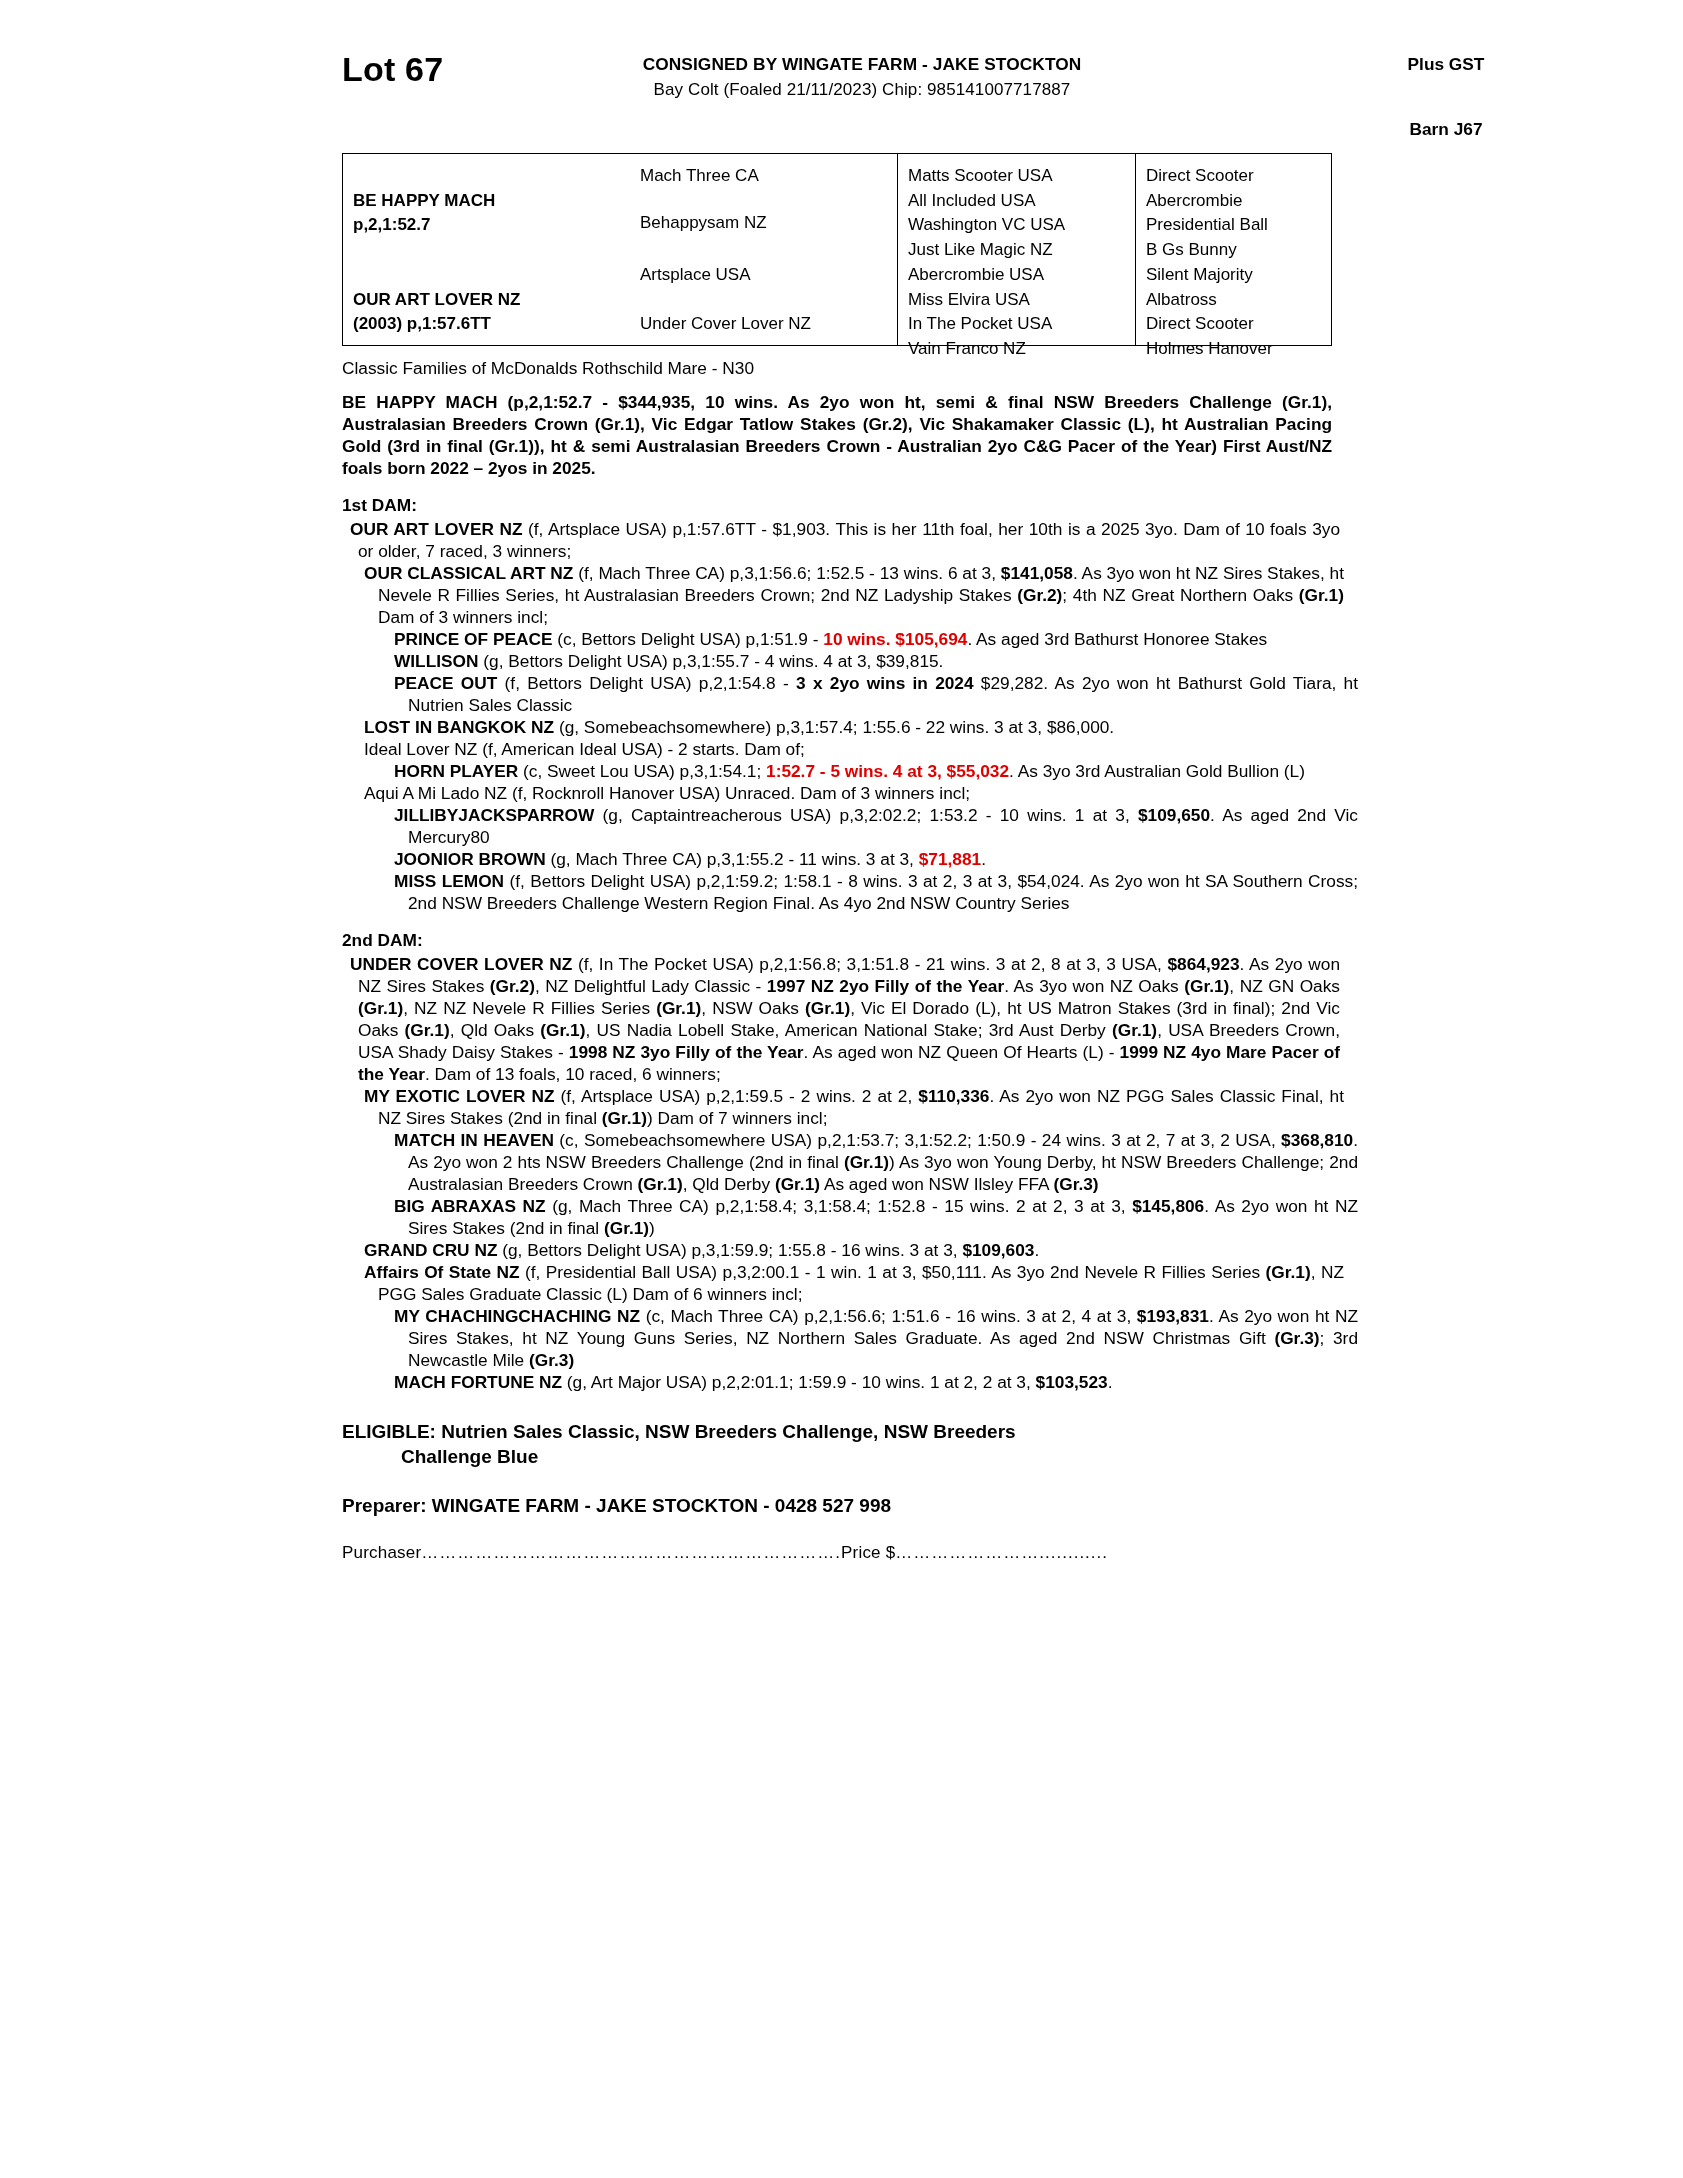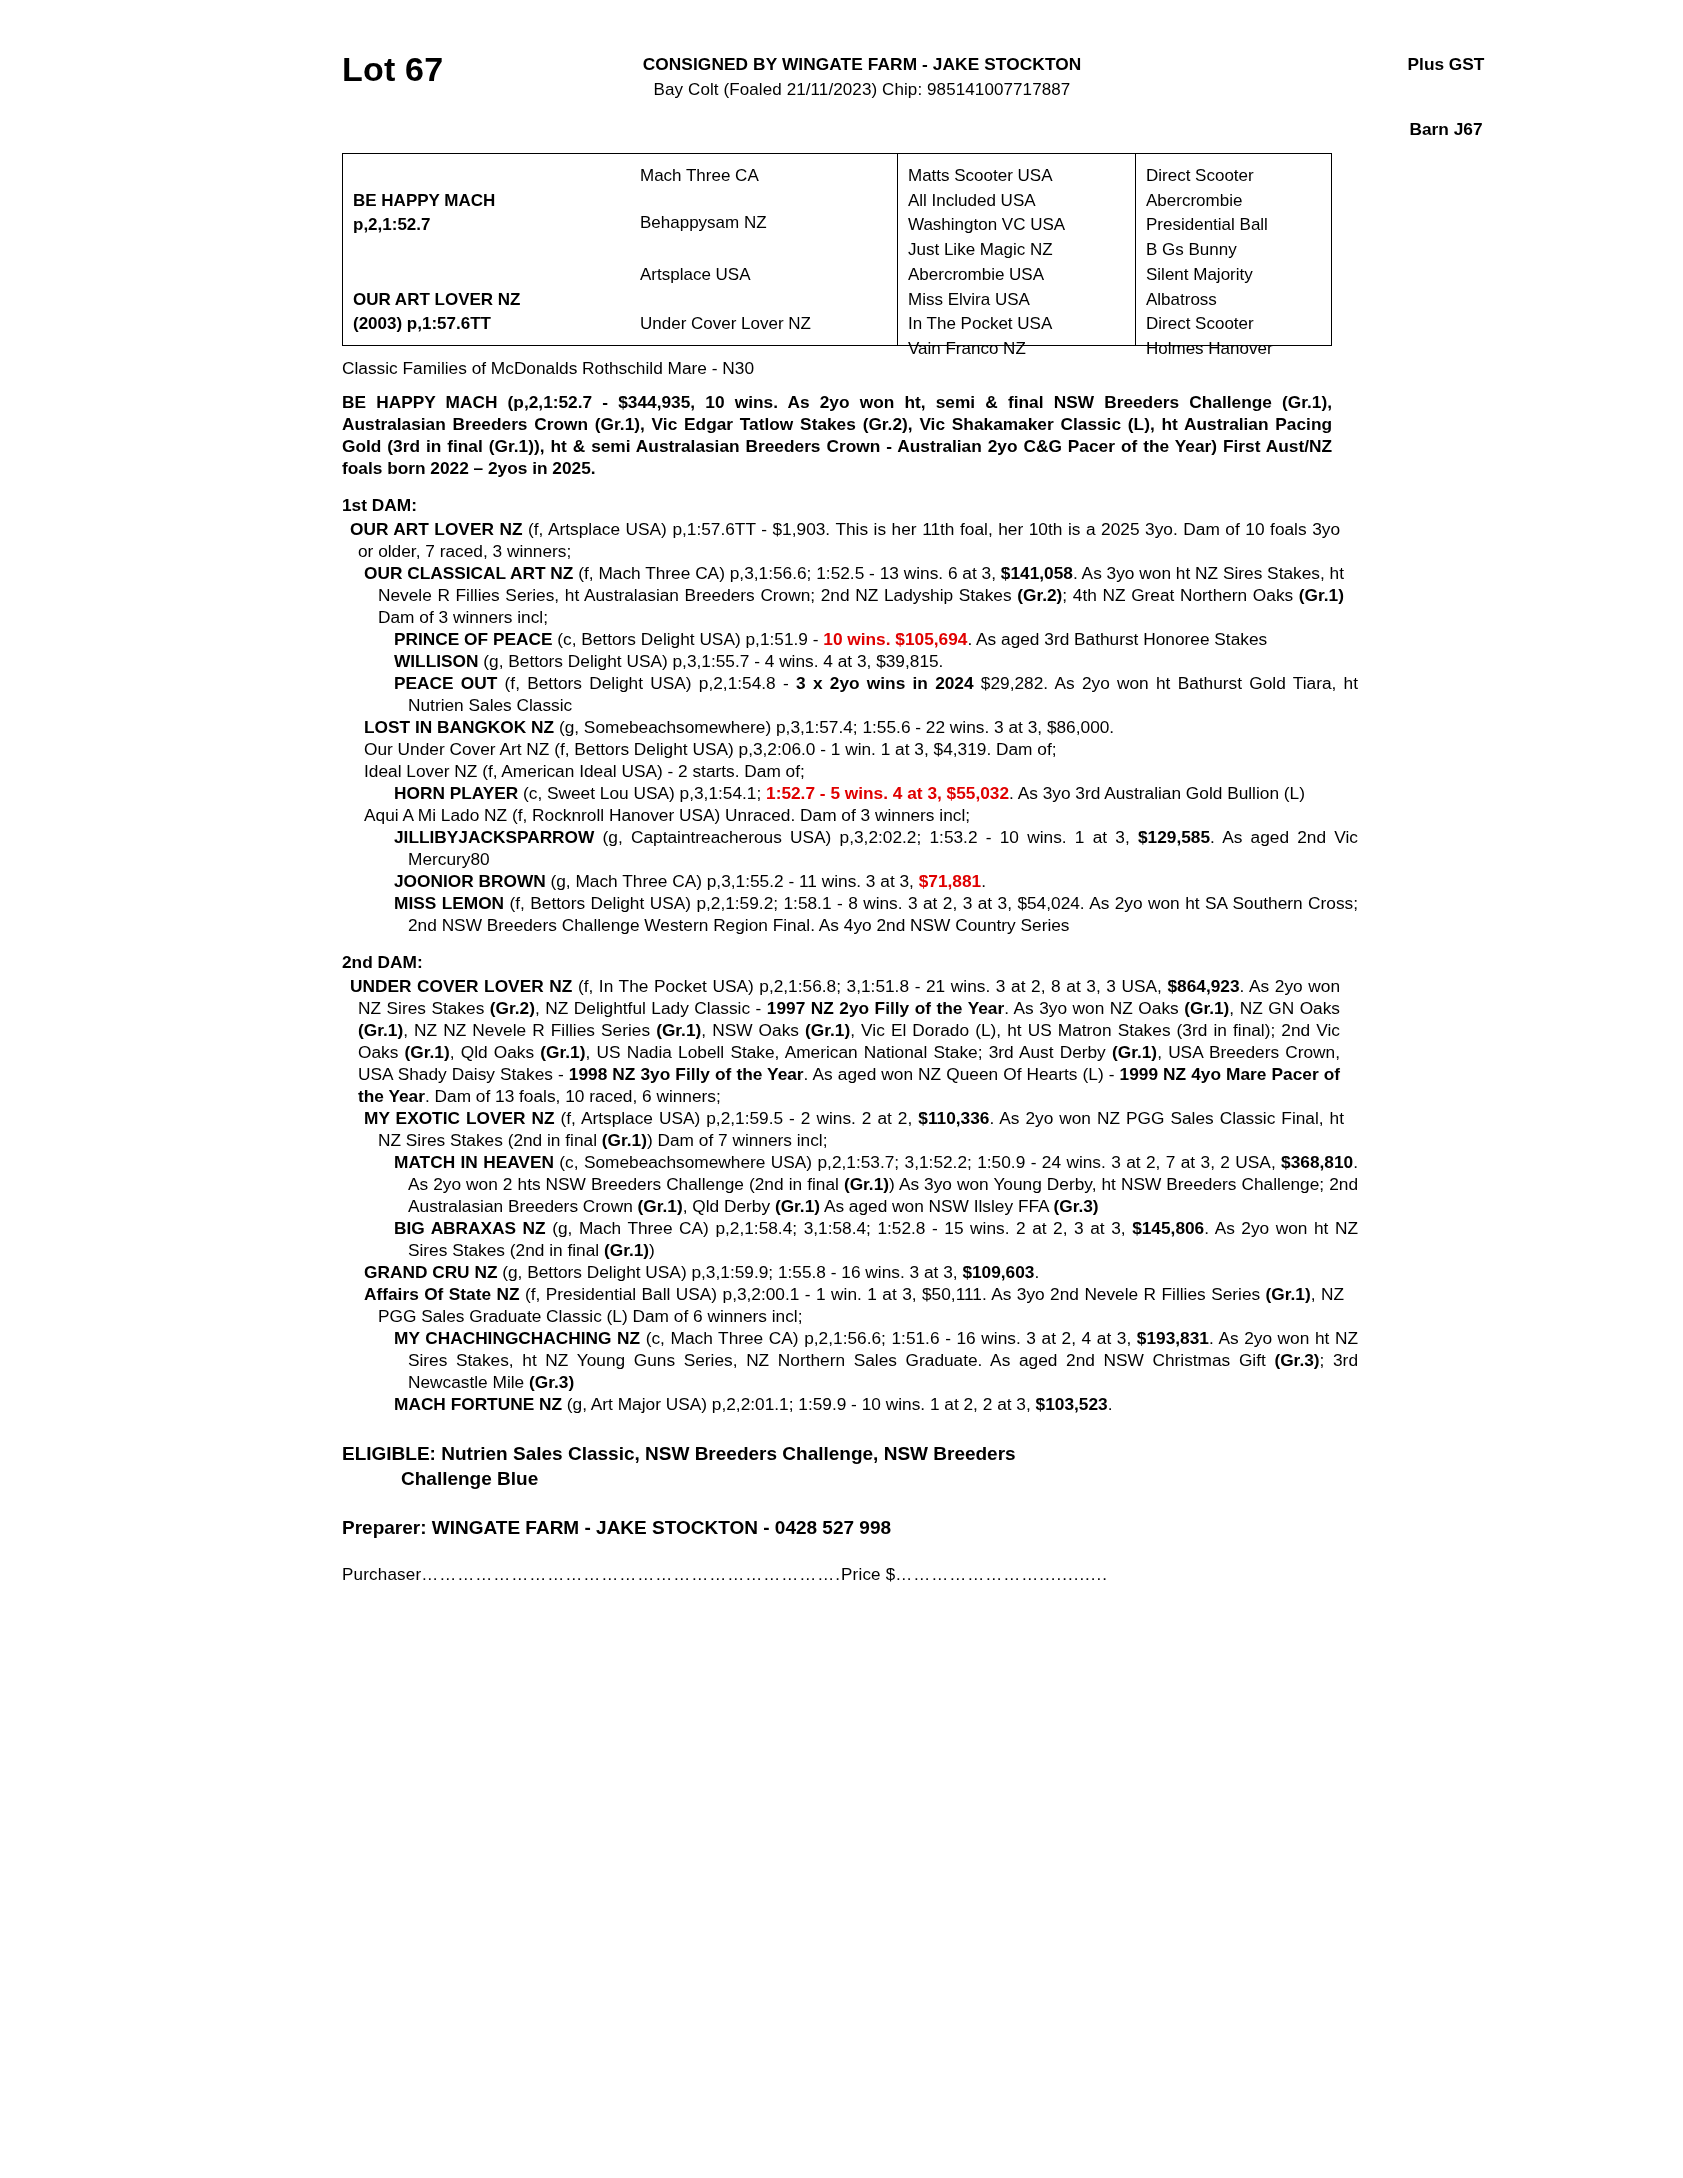--- a/index.html
+++ b/index.html
@@ -207,25 +207,24 @@
   <div class="para bold-para">BE HAPPY MACH (p,2,1:52.7 - $344,935, 10 wins. As 2yo won ht, semi &amp; final NSW Breeders Challenge (Gr.1), Australasian Breeders Crown (Gr.1), Vic Edgar Tatlow Stakes (Gr.2), Vic Shakamaker Classic (L), ht Australian Pacing Gold (3rd in final (Gr.1)), ht &amp; semi Australasian Breeders Crown - Australian 2yo C&amp;G Pacer of the Year) First Aust/NZ foals born 2022 – 2yos in 2025.</div>
 
   <div class="dam-head">1st DAM:</div>
   <div id="first-dam-entries">
       <div class="entry ind1"><span style="font-weight: bold;">OUR ART LOVER NZ</span><span> (f, Artsplace USA) p,1:57.6TT - $1,903. This is her 11th foal, her 10th is a 2025 3yo. Dam of 10 foals 3yo or older, 7 raced, 3 winners;</span></div>
       <div class="entry ind2"><span style="font-weight: bold;">OUR CLASSICAL ART NZ</span><span> (f, Mach Three CA) p,3,1:56.6; 1:52.5 - 13 wins. 6 at 3, </span><span style="font-weight: bold;">$141,058</span><span>. As 3yo won ht NZ Sires Stakes, ht Nevele R Fillies Series, ht Australasian Breeders Crown; 2nd NZ Ladyship Stakes </span><span style="font-weight: bold;">(Gr.2)</span><span>; 4th NZ Great Northern Oaks </span><span style="font-weight: bold;">(Gr.1)</span><span> Dam of 3 winners incl;</span></div>
       <div class="entry ind3"><span style="font-weight: bold;">PRINCE OF PEACE</span><span> (c, Bettors Delight USA) p,1:51.9 - </span><span class="red" style="font-weight: bold;">10 wins. $105,694</span><span>. As aged 3rd Bathurst Honoree Stakes</span></div>
       <div class="entry ind3"><span style="font-weight: bold;">WILLISON</span><span> (g, Bettors Delight USA) p,3,1:55.7 - 4 wins. 4 at 3, $39,815.</span></div>
       <div class="entry ind3"><span style="font-weight: bold;">PEACE OUT</span><span> (f, Bettors Delight USA) p,2,1:54.8 - </span><span style="font-weight: bold;">3 x 2yo wins in 2024</span><span>  $29,282. As 2yo won ht Bathurst Gold Tiara, ht Nutrien Sales Classic</span></div>
       <div class="entry ind2"><span style="font-weight: bold;">LOST IN BANGKOK NZ</span><span> (g, Somebeachsomewhere) p,3,1:57.4; 1:55.6 - 22 wins. 3 at 3, $86,000.</span></div>
-      <div class="entry ind2"><span>Our Under Cover Art NZ (f, Bettors Delight USA) p,3,2:06.0 - 1 win. 1 at 3, $4,319. Dam of;</span></div>
       <div class="entry ind2"><span>Ideal Lover NZ (f, American Ideal USA) - 2 starts. Dam of;</span></div>
       <div class="entry ind3"><span style="font-weight: bold;">HORN PLAYER</span><span> (c, Sweet Lou USA) p,3,1:54.1; </span><span class="red" style="font-weight: bold;">1:52.7 - 5 wins. 4 at 3, $55,032</span><span>. As 3yo 3rd Australian Gold Bullion (L)</span></div>
       <div class="entry ind2"><span>Aqui A Mi Lado NZ (f, Rocknroll Hanover USA) Unraced. Dam of 3 winners incl;</span></div>
-      <div class="entry ind3"><span style="font-weight: bold;">JILLIBYJACKSPARROW</span><span> (g, Captaintreacherous USA) p,3,2:02.2; 1:53.2 - 10 wins. 1 at 3, </span><span style="font-weight: bold;">$129,585</span><span>. As aged 2nd Vic Mercury80</span></div>
+      <div class="entry ind3"><span style="font-weight: bold;">JILLIBYJACKSPARROW</span><span> (g, Captaintreacherous USA) p,3,2:02.2; 1:53.2 - 10 wins. 1 at 3, </span><span style="font-weight: bold;">$109,650</span><span>. As aged 2nd Vic Mercury80</span></div>
       <div class="entry ind3"><span style="font-weight: bold;">JOONIOR BROWN</span><span> (g, Mach Three CA) p,3,1:55.2 - 11 wins. 3 at 3, </span><span class="red" style="font-weight: bold;">$71,881</span><span>.</span></div>
       <div class="entry ind3"><span style="font-weight: bold;">MISS LEMON</span><span> (f, Bettors Delight USA) p,2,1:59.2; 1:58.1 - 8 wins. 3 at 2, 3 at 3, $54,024. As 2yo won ht SA Southern Cross; 2nd NSW Breeders Challenge Western Region Final. As 4yo 2nd NSW Country Series</span></div>
     </div>
 
   <div class="dam-head">2nd DAM:</div>
   <div id="second-dam-entries">
       <div class="entry ind1"><span style="font-weight: bold;">UNDER COVER LOVER NZ</span><span> (f, In The Pocket USA) p,2,1:56.8; 3,1:51.8 - 21 wins. 3 at 2, 8 at 3, 3 USA, </span><span style="font-weight: bold;">$864,923</span><span>. As 2yo won NZ Sires Stakes </span><span style="font-weight: bold;">(Gr.2)</span><span>, NZ Delightful Lady Classic - </span><span style="font-weight: bold;">1997 NZ 2yo Filly of the Year</span><span>. As 3yo won NZ Oaks </span><span style="font-weight: bold;">(Gr.1)</span><span>, NZ GN Oaks </span><span style="font-weight: bold;">(Gr.1)</span><span>, NZ NZ Nevele R Fillies Series </span><span style="font-weight: bold;">(Gr.1)</span><span>, NSW Oaks </span><span style="font-weight: bold;">(Gr.1)</span><span>, Vic El Dorado (L), ht US Matron Stakes (3rd in final); 2nd Vic Oaks </span><span style="font-weight: bold;">(Gr.1)</span><span>, Qld Oaks </span><span style="font-weight: bold;">(Gr.1)</span><span>, US Nadia Lobell Stake, American National Stake; 3rd Aust Derby </span><span style="font-weight: bold;">(Gr.1)</span><span>, USA Breeders Crown, USA Shady Daisy Stakes - </span><span style="font-weight: bold;">1998 NZ 3yo Filly of the Year</span><span>. As aged won NZ Queen Of Hearts (L) - </span><span style="font-weight: bold;">1999 NZ 4yo Mare Pacer of the Year</span><span>. Dam of 13 foals, 10 raced, 6 winners;</span></div>
       <div class="entry ind2"><span style="font-weight: bold;">MY EXOTIC LOVER NZ</span><span> (f, Artsplace USA) p,2,1:59.5 - 2 wins. 2 at 2, </span><span style="font-weight: bold;">$110,336</span><span>. As 2yo won NZ PGG Sales Classic Final, ht NZ Sires Stakes (2nd in final </span><span style="font-weight: bold;">(Gr.1)</span><span>) Dam of 7 winners incl;</span></div>
       <div class="entry ind3"><span style="font-weight: bold;">MATCH IN HEAVEN</span><span> (c, Somebeachsomewhere USA) p,2,1:53.7; 3,1:52.2; 1:50.9 - 24 wins. 3 at 2, 7 at 3, 2 USA, </span><span style="font-weight: bold;">$368,810</span><span>. As 2yo won 2 hts NSW Breeders Challenge (2nd in final </span><span style="font-weight: bold;">(Gr.1)</span><span>) As 3yo won Young Derby, ht NSW Breeders Challenge; 2nd Australasian Breeders Crown </span><span style="font-weight: bold;">(Gr.1)</span><span>, Qld Derby </span><span style="font-weight: bold;">(Gr.1)</span><span> As aged won NSW Ilsley FFA </span><span style="font-weight: bold;">(Gr.3)</span></div>
       <div class="entry ind3"><span style="font-weight: bold;">BIG ABRAXAS NZ</span><span> (g, Mach Three CA) p,2,1:58.4; 3,1:58.4; 1:52.8 - 15 wins. 2 at 2, 3 at 3, </span><span style="font-weight: bold;">$145,806</span><span>. As 2yo won ht NZ Sires Stakes (2nd in final </span><span style="font-weight: bold;">(Gr.1)</span><span>)</span></div>

